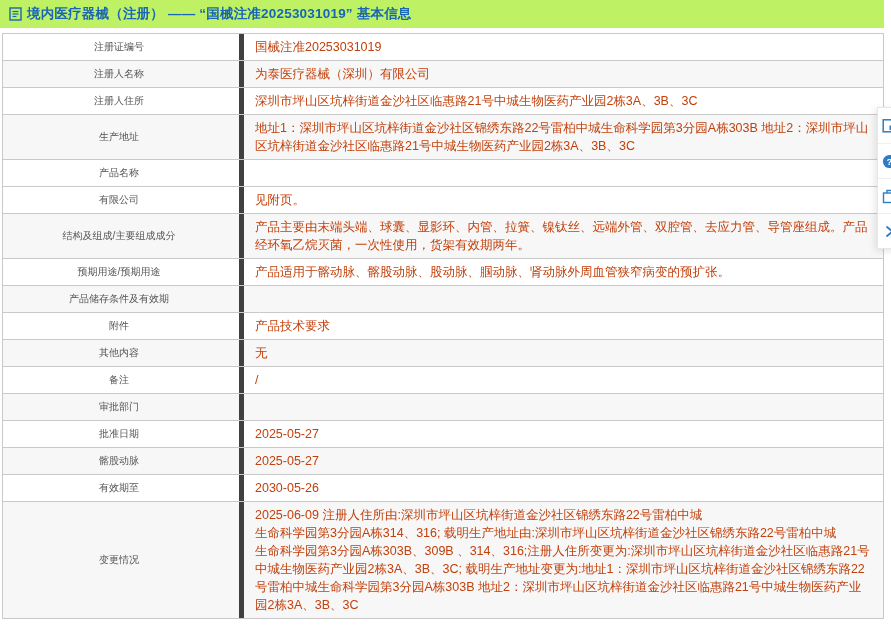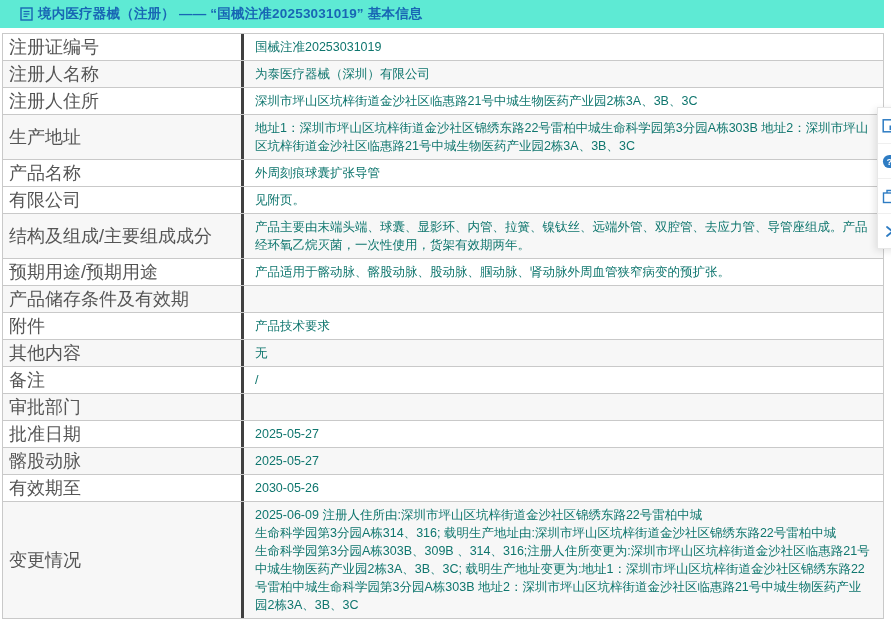--- a/index.html
+++ b/index.html
@@ -4,50 +4,50 @@
 <style>
   html,body{margin:0;padding:0;}
   body{
     width:891px;height:635px;overflow:hidden;position:relative;
     background:#ffffff;
     font-family:"Liberation Sans","DejaVu Sans",sans-serif;
   }
   
   .titlebar{
     position:absolute;top:0;left:0;width:884px;height:28px;
-    background:#5eead4;
+    background:#bef264;
     display:flex;align-items:center;
-    padding-left:20px;box-sizing:border-box;
+    padding-left:9px;box-sizing:border-box;
   }
   .titlebar .doc-ico{width:13px;height:14px;margin-right:5px;flex:0 0 auto;}
   .titlebar .ttl{
     color:#1866b4;font-size:13.5px;font-weight:600;
     white-space:nowrap;letter-spacing:.2px;
   }
   
   .info-table{
     position:absolute;top:33px;left:2px;width:882px;
     border:1px solid #c9c9c9;box-sizing:border-box;
     background:#fff;
   }
   .row{display:flex;background:#ffffff;}
   .row + .row{border-top:1px solid #c9c9c9;}
   .row.alt{background:#f7f7f7;}
   .cell-label{
     width:241px;flex:0 0 241px;box-sizing:border-box;
     padding:4px 10px 4px 6px;
-    border-right:3px solid #404040;
-    display:flex;align-items:center;justify-content:flex-start;
-    color:#555555;font-size:18px;line-height:18px;text-align:right;
+    border-right:5px solid #404040;
+    display:flex;align-items:center;justify-content:center;
+    color:#555555;font-size:10px;line-height:18px;text-align:right;
   }
   .cell-value{
     flex:1;box-sizing:border-box;
     padding:4px 12px 4px 11px;
     display:flex;align-items:center;
-    color:#0f766e;font-size:12.5px;line-height:18px;
+    color:#c2410c;font-size:12.5px;line-height:18px;
     min-height:18px;
   }
   .cell-value .val{white-space:pre-line;}
   
   .side-toolbar{
     position:absolute;top:107px;left:877px;width:44px;
     background:#ffffff;border:1px solid #e7e7e7;
     box-shadow:-2px 2px 7px rgba(0,0,0,.10);
   }
   .side-toolbar .tool{
@@ -105,23 +105,20 @@
       </div>
     <div class="cell-value">
         <span class="val">地址1：深圳市坪山区坑梓街道金沙社区锦绣东路22号雷柏中城生命科学园第3分园A栋303B 地址2：深圳市坪山区坑梓街道金沙社区临惠路21号中城生物医药产业园2栋3A、3B、3C</span>
       </div>
   </div>
 
   <div class="row">
     <div class="cell-label">
         <span>产品名称</span>
       </div>
-    <div class="cell-value">
-        <span class="val">外周刻痕球囊扩张导管</span>
-      </div>
   </div>
 
 
   <div class="row">
     <div class="cell-label">
         <span>有限公司</span>
       </div>
     <div class="cell-value">
         <span class="val">见附页。</span>
       </div>

